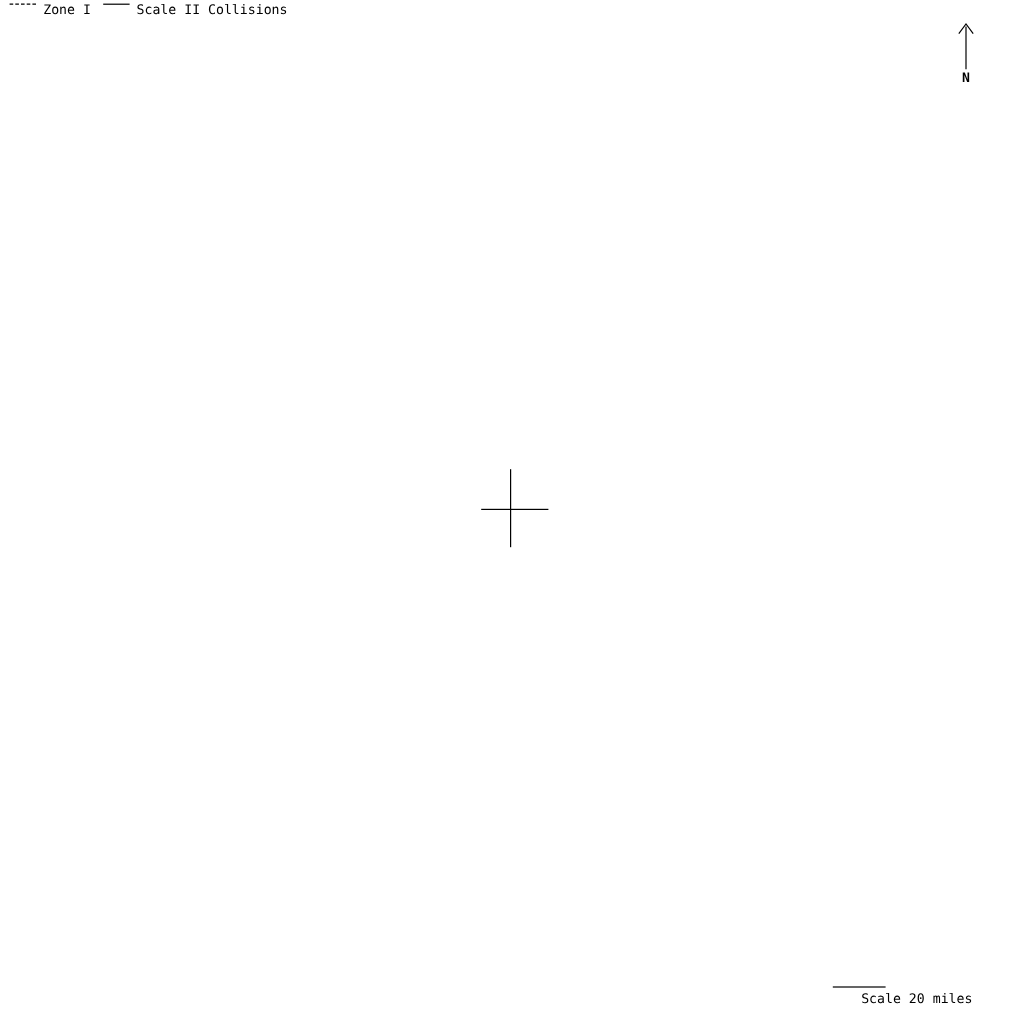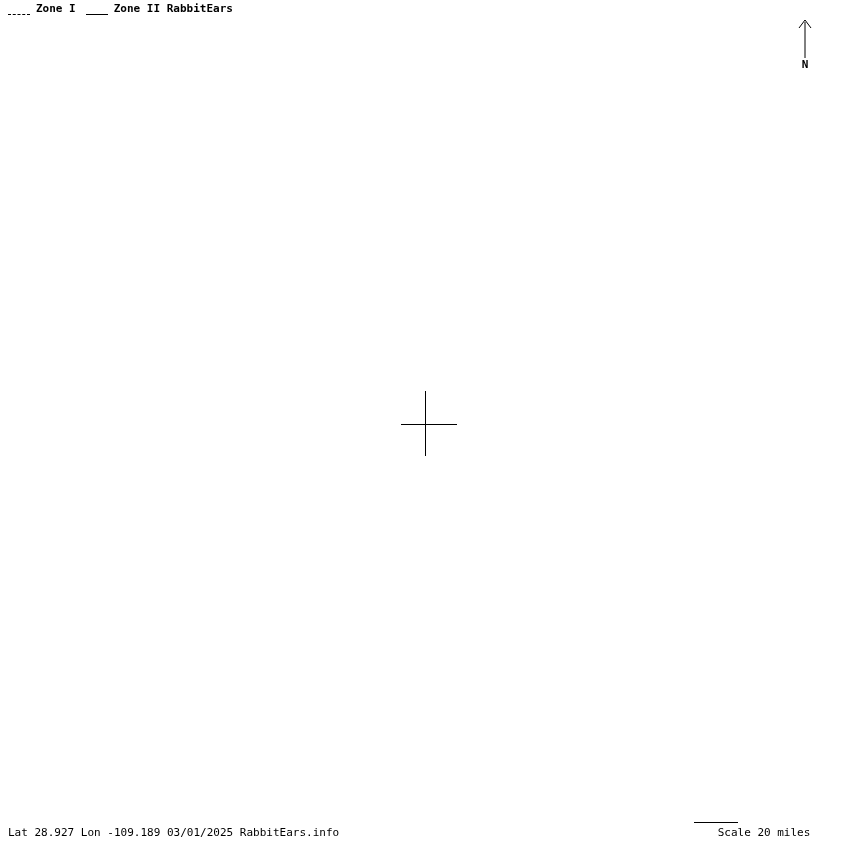--- a/index.html
+++ b/index.html
@@ -31,22 +31,21 @@
     left: 8px;
     top: 3px;
     display: flex;
     align-items: center;
     font-size: 11px;
     line-height: 12px;
     white-space: nowrap;
   }
   .legend-item {
     display: flex;
-    align-items: flex-end;
-    font-weight: bold;
+    align-items: flex-start;
   }
   .legend-item + .legend-item {
     margin-left: 10px;
   }
   .swatch {
     display: inline-block;
     width: 22px;
     height: 1px;
     margin-right: 6px;
     position: relative;
@@ -143,37 +142,36 @@
 
 <div class="map-canvas">
 
   <div class="legend">
     <div class="legend-item">
       <span class="swatch swatch-dashed"></span>
       <span class="legend-label">Zone I</span>
     </div>
     <div class="legend-item">
       <span class="swatch swatch-solid"></span>
-      <span class="legend-label">Zone II RabbitEars</span>
+      <span class="legend-label">Scale II Collisions</span>
     </div>
   </div>
 
   <div class="north">
     <svg width="20" height="44" viewBox="0 0 20 44">
       <line x1="10" y1="8" x2="10" y2="44" stroke="#000000" stroke-width="1"></line>
       <polyline points="4,14 10,6 16,14" fill="none" stroke="#000000" stroke-width="1"></polyline>
     </svg>
     <div class="north-label">N</div>
   </div>
 
   <div class="crosshair">
     <div class="h"></div>
     <div class="v"></div>
   </div>
 
-  <div class="footer-left">Lat 28.927 Lon -109.189 03/01/2025 RabbitEars.info</div>
 
   <div class="scale-bar">
     <div class="scale-line"></div>
     <div class="scale-text">Scale 20 miles</div>
   </div>
 
 </div>
 
 </body></html>

